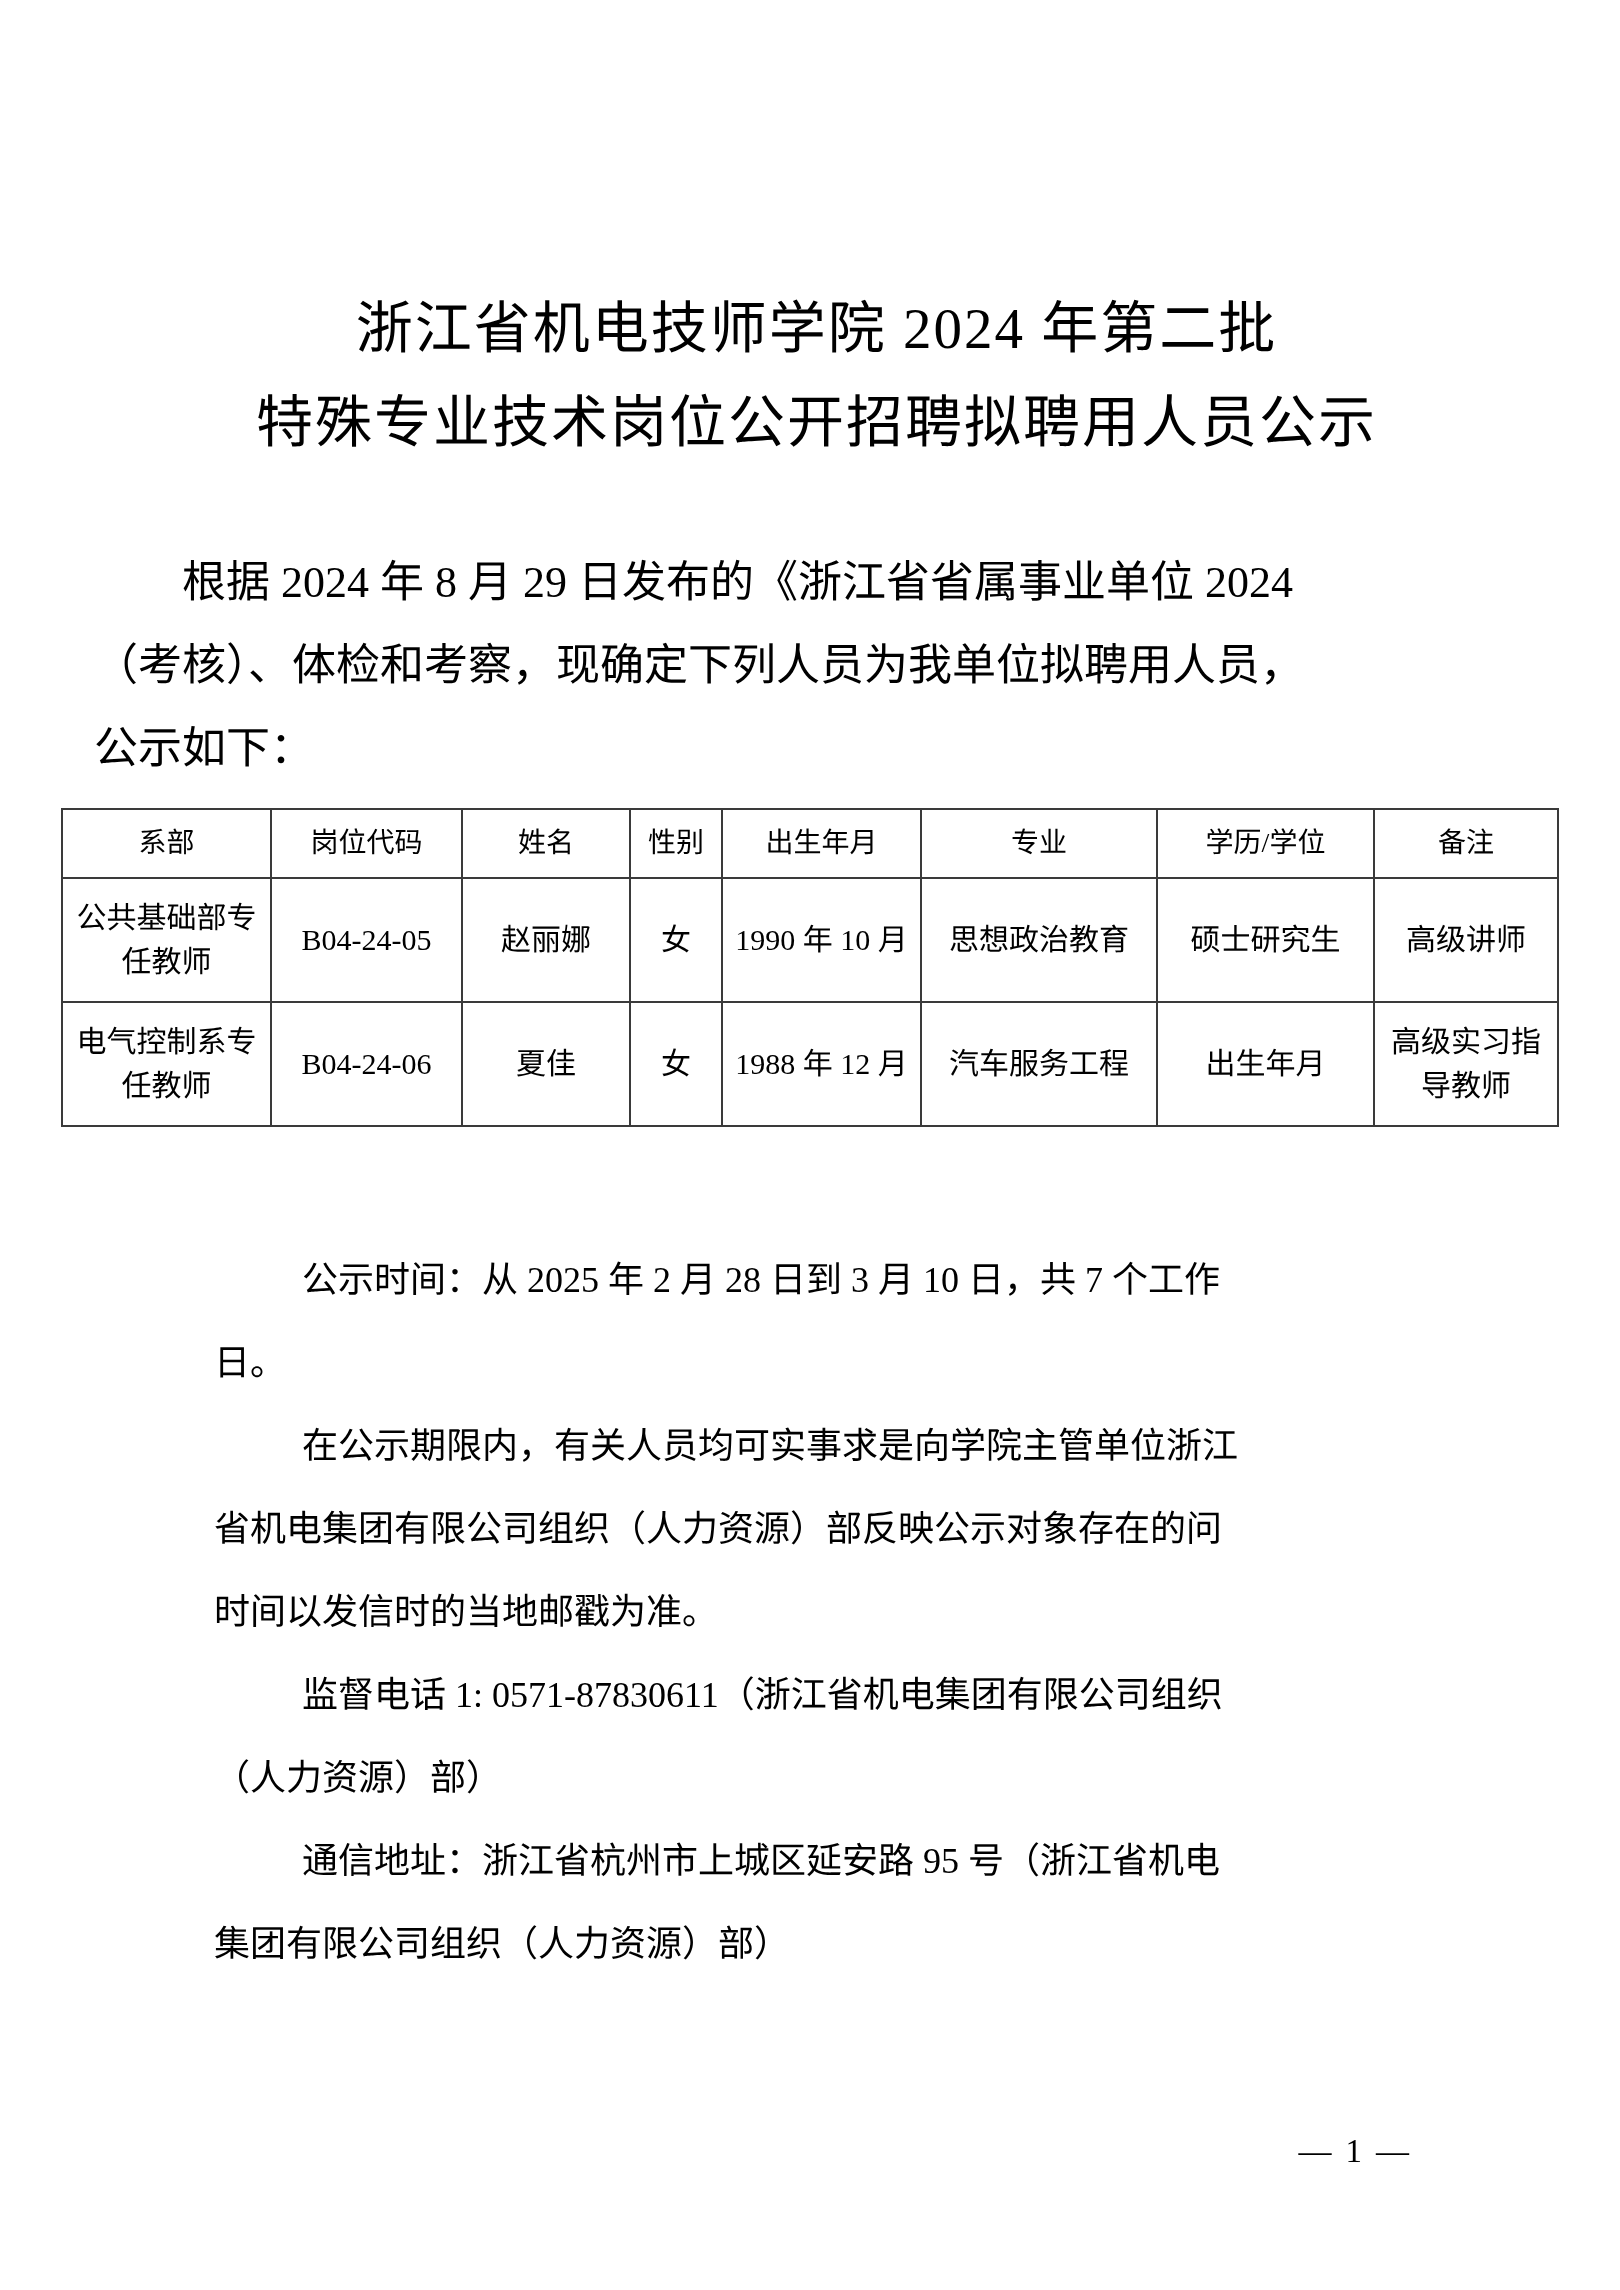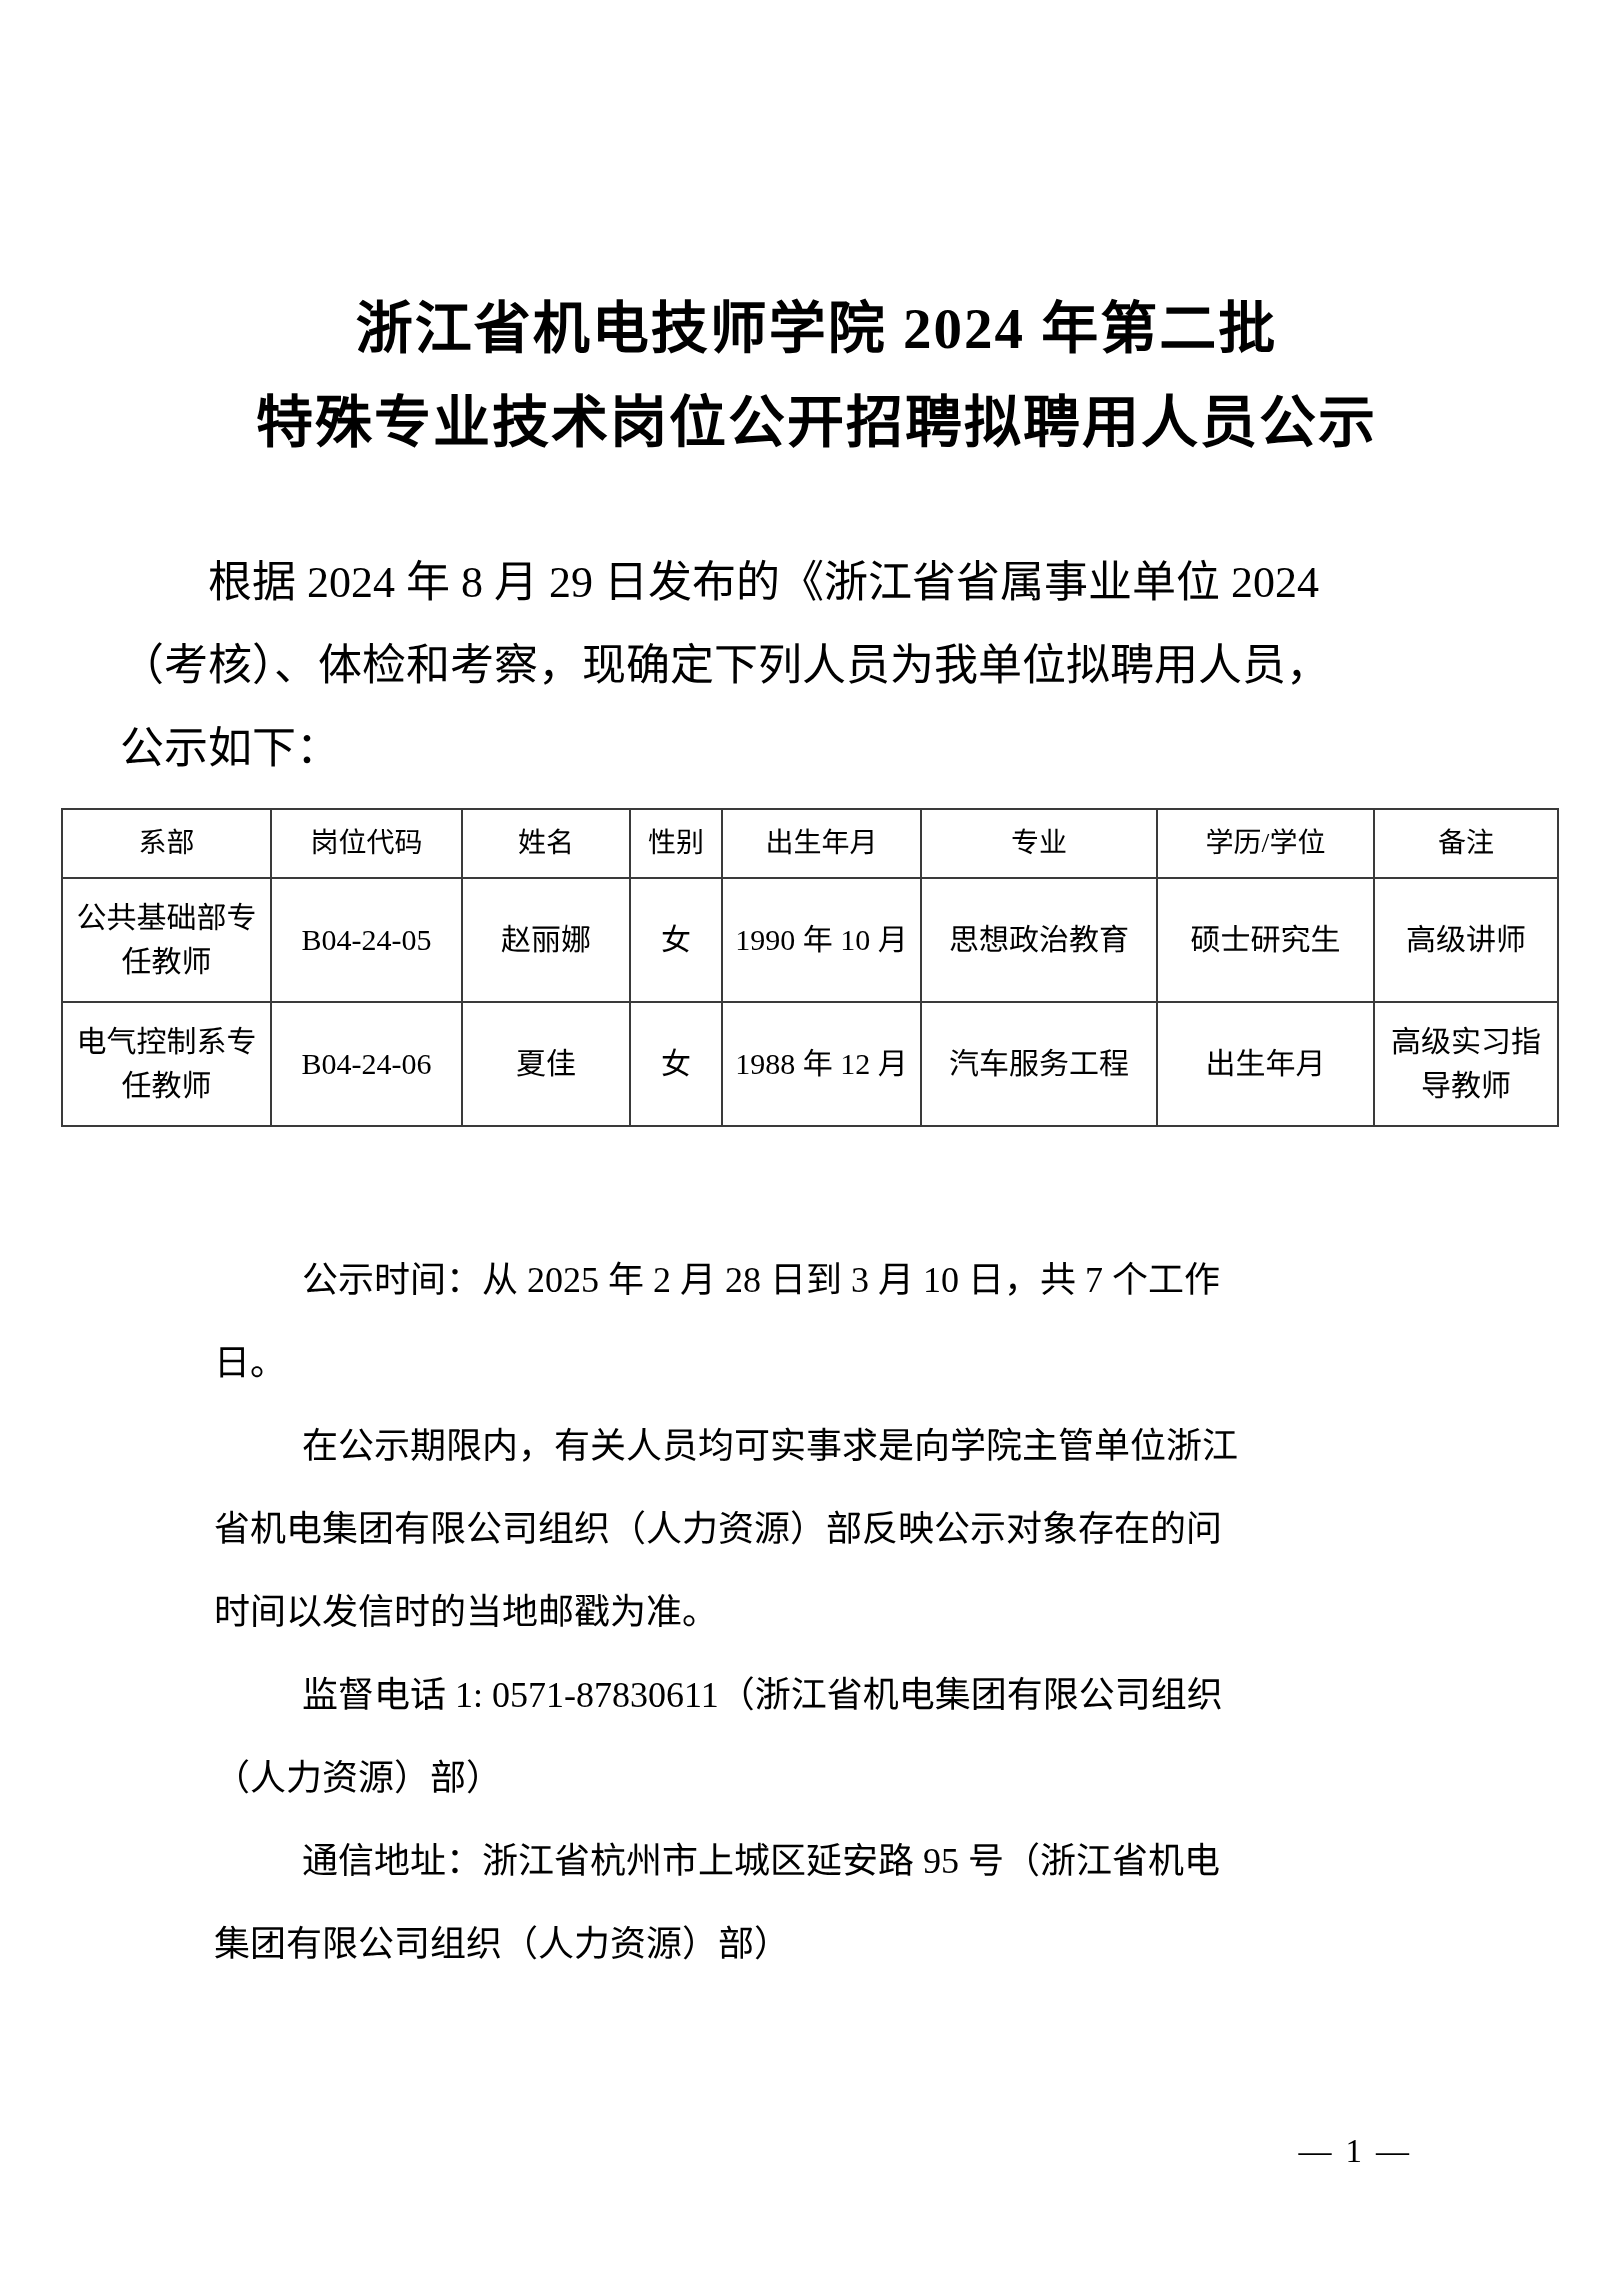--- a/index.html
+++ b/index.html
@@ -14,26 +14,26 @@
     background: #ffffff;
     color: #000000;
     font-family: "Liberation Serif", "DejaVu Serif", serif;
     overflow: hidden;
   }
   .doc-title {
     padding-top: 282px;
     text-align: center;
     font-size: 57px;
     line-height: 94px;
-    font-weight: bold;
+    font-weight: normal;
     letter-spacing: 2px;
     padding-left: 13px;
   }
   .intro-block {
-    margin: 71px 201px 0 120px;
+    margin: 71px 201px 0 94px;
     font-size: 44px;
     line-height: 83px;
     text-align: left;
   }
   .notice-block {
     margin: 112px 201px 0 214px;
     font-size: 36px;
     line-height: 83px;
     text-align: left;
   }

